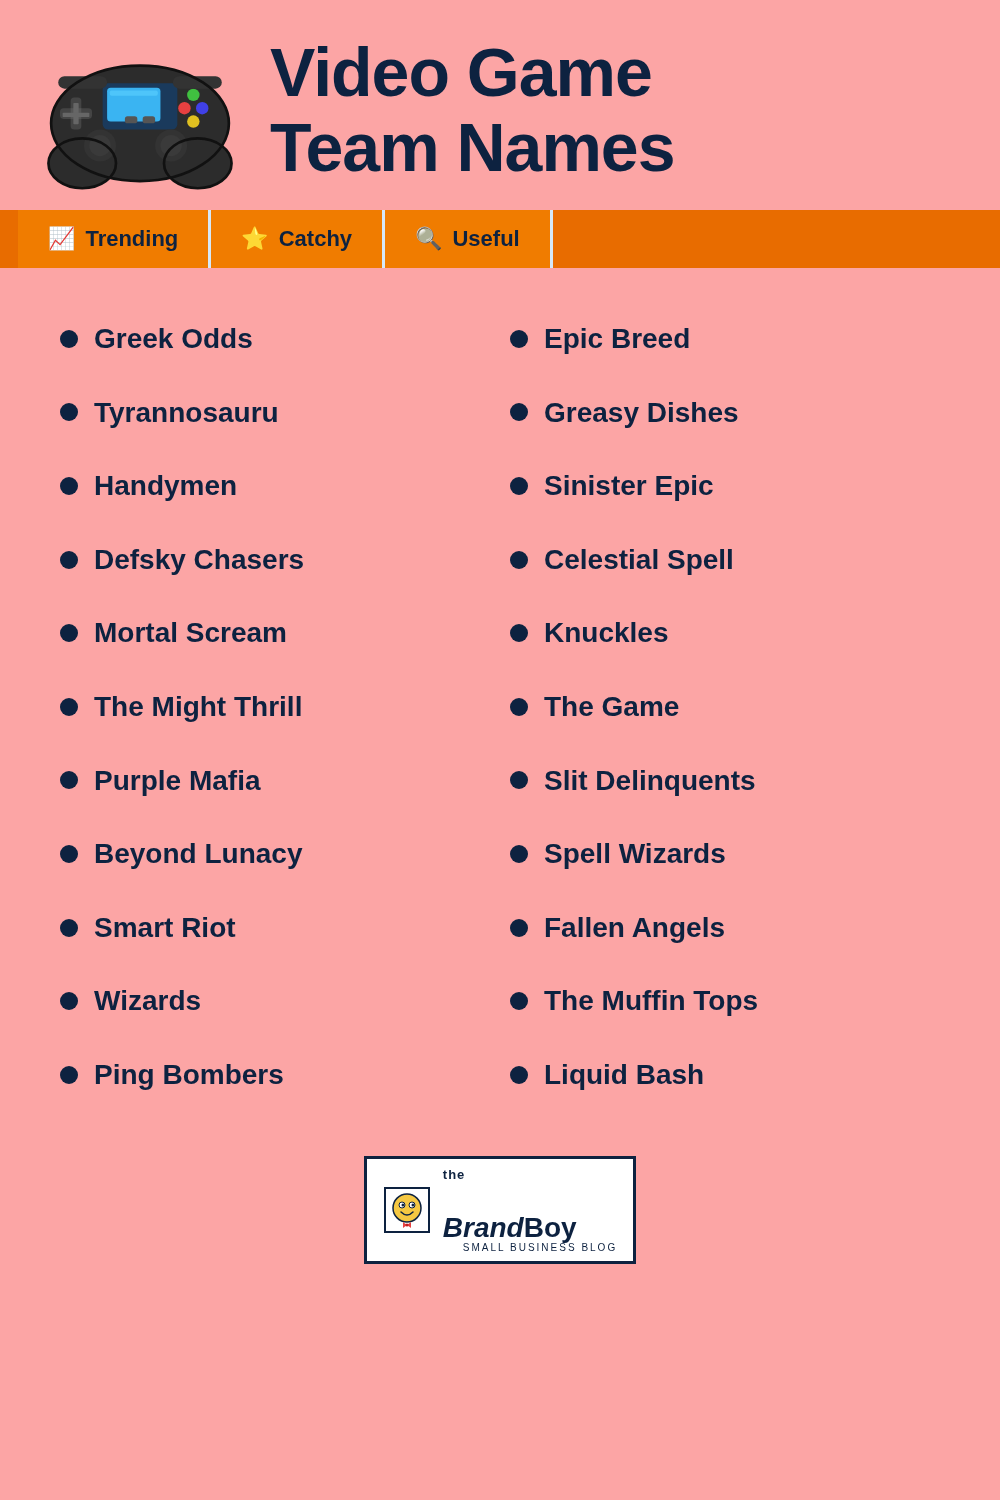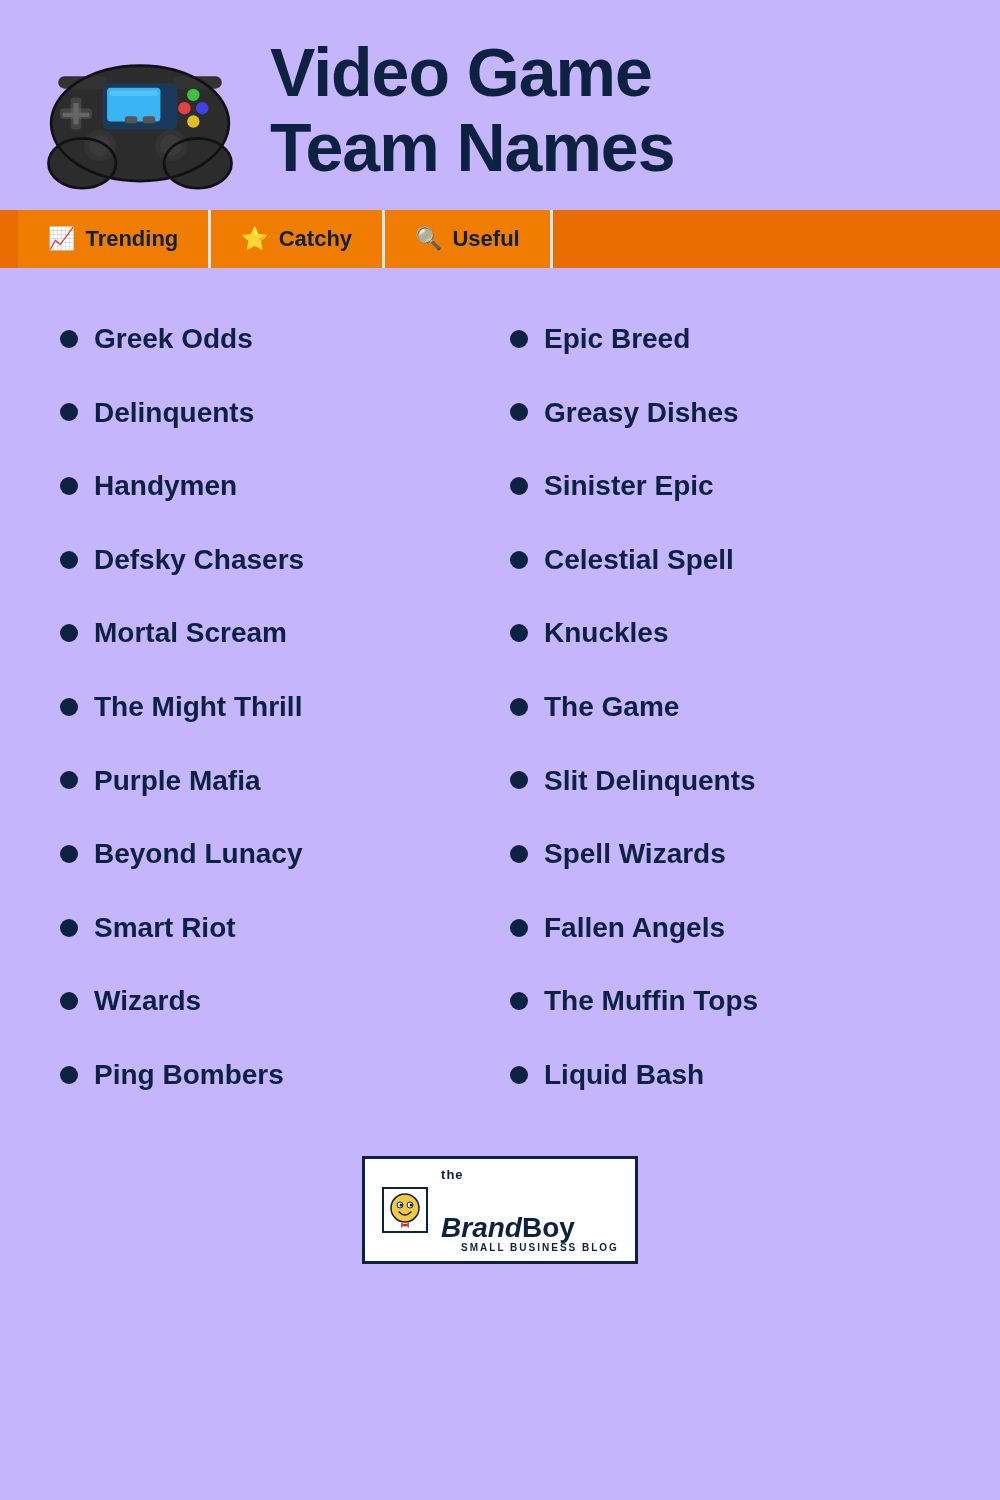--- a/index.html
+++ b/index.html
@@ -8,21 +8,21 @@
       width: 1000px;
       min-height: 1500px;
       background-color: #ddeeff;
       font-family: 'Arial Black', 'Arial Bold', Arial, sans-serif;
       overflow-x: hidden;
     }
 
     .page-wrapper {
       width: 1000px;
       min-height: 1500px;
-      background-color: #c4b5fd;
+      background-color: #fca5a5;
       display: flex;
       flex-direction: column;
       align-items: center;
     }
 
     
     .header {
       display: flex;
       flex-direction: row;
       align-items: center;
@@ -167,21 +167,21 @@
     .logo-brandboy {
       font-size: 28px;
       font-weight: 900;
       color: #0d2240;
       line-height: 1;
       margin-top: 32px;
     }
 
     .logo-subtitle {
       font-size: 10px;
-      font-weight: 700;
+      font-weight: 400;
       color: #0d2240;
       letter-spacing: 2px;
       text-transform: uppercase;
       margin-left: 20px;
     }
   </style>
 </head>
 <body>
 
 <div class="page-wrapper">
@@ -257,21 +257,21 @@
 
   <div class="content">
 
     <div class="column" id="left-col">
         <div class="list-item">
       <div class="bullet"></div>
       <span class="item-text">Greek Odds</span>
     </div>
         <div class="list-item">
       <div class="bullet"></div>
-      <span class="item-text">Delinquents</span>
+      <span class="item-text">Tyrannosauru</span>
     </div>
         <div class="list-item">
       <div class="bullet"></div>
       <span class="item-text">Handymen</span>
     </div>
         <div class="list-item">
       <div class="bullet"></div>
       <span class="item-text">Defsky Chasers</span>
     </div>
         <div class="list-item">

